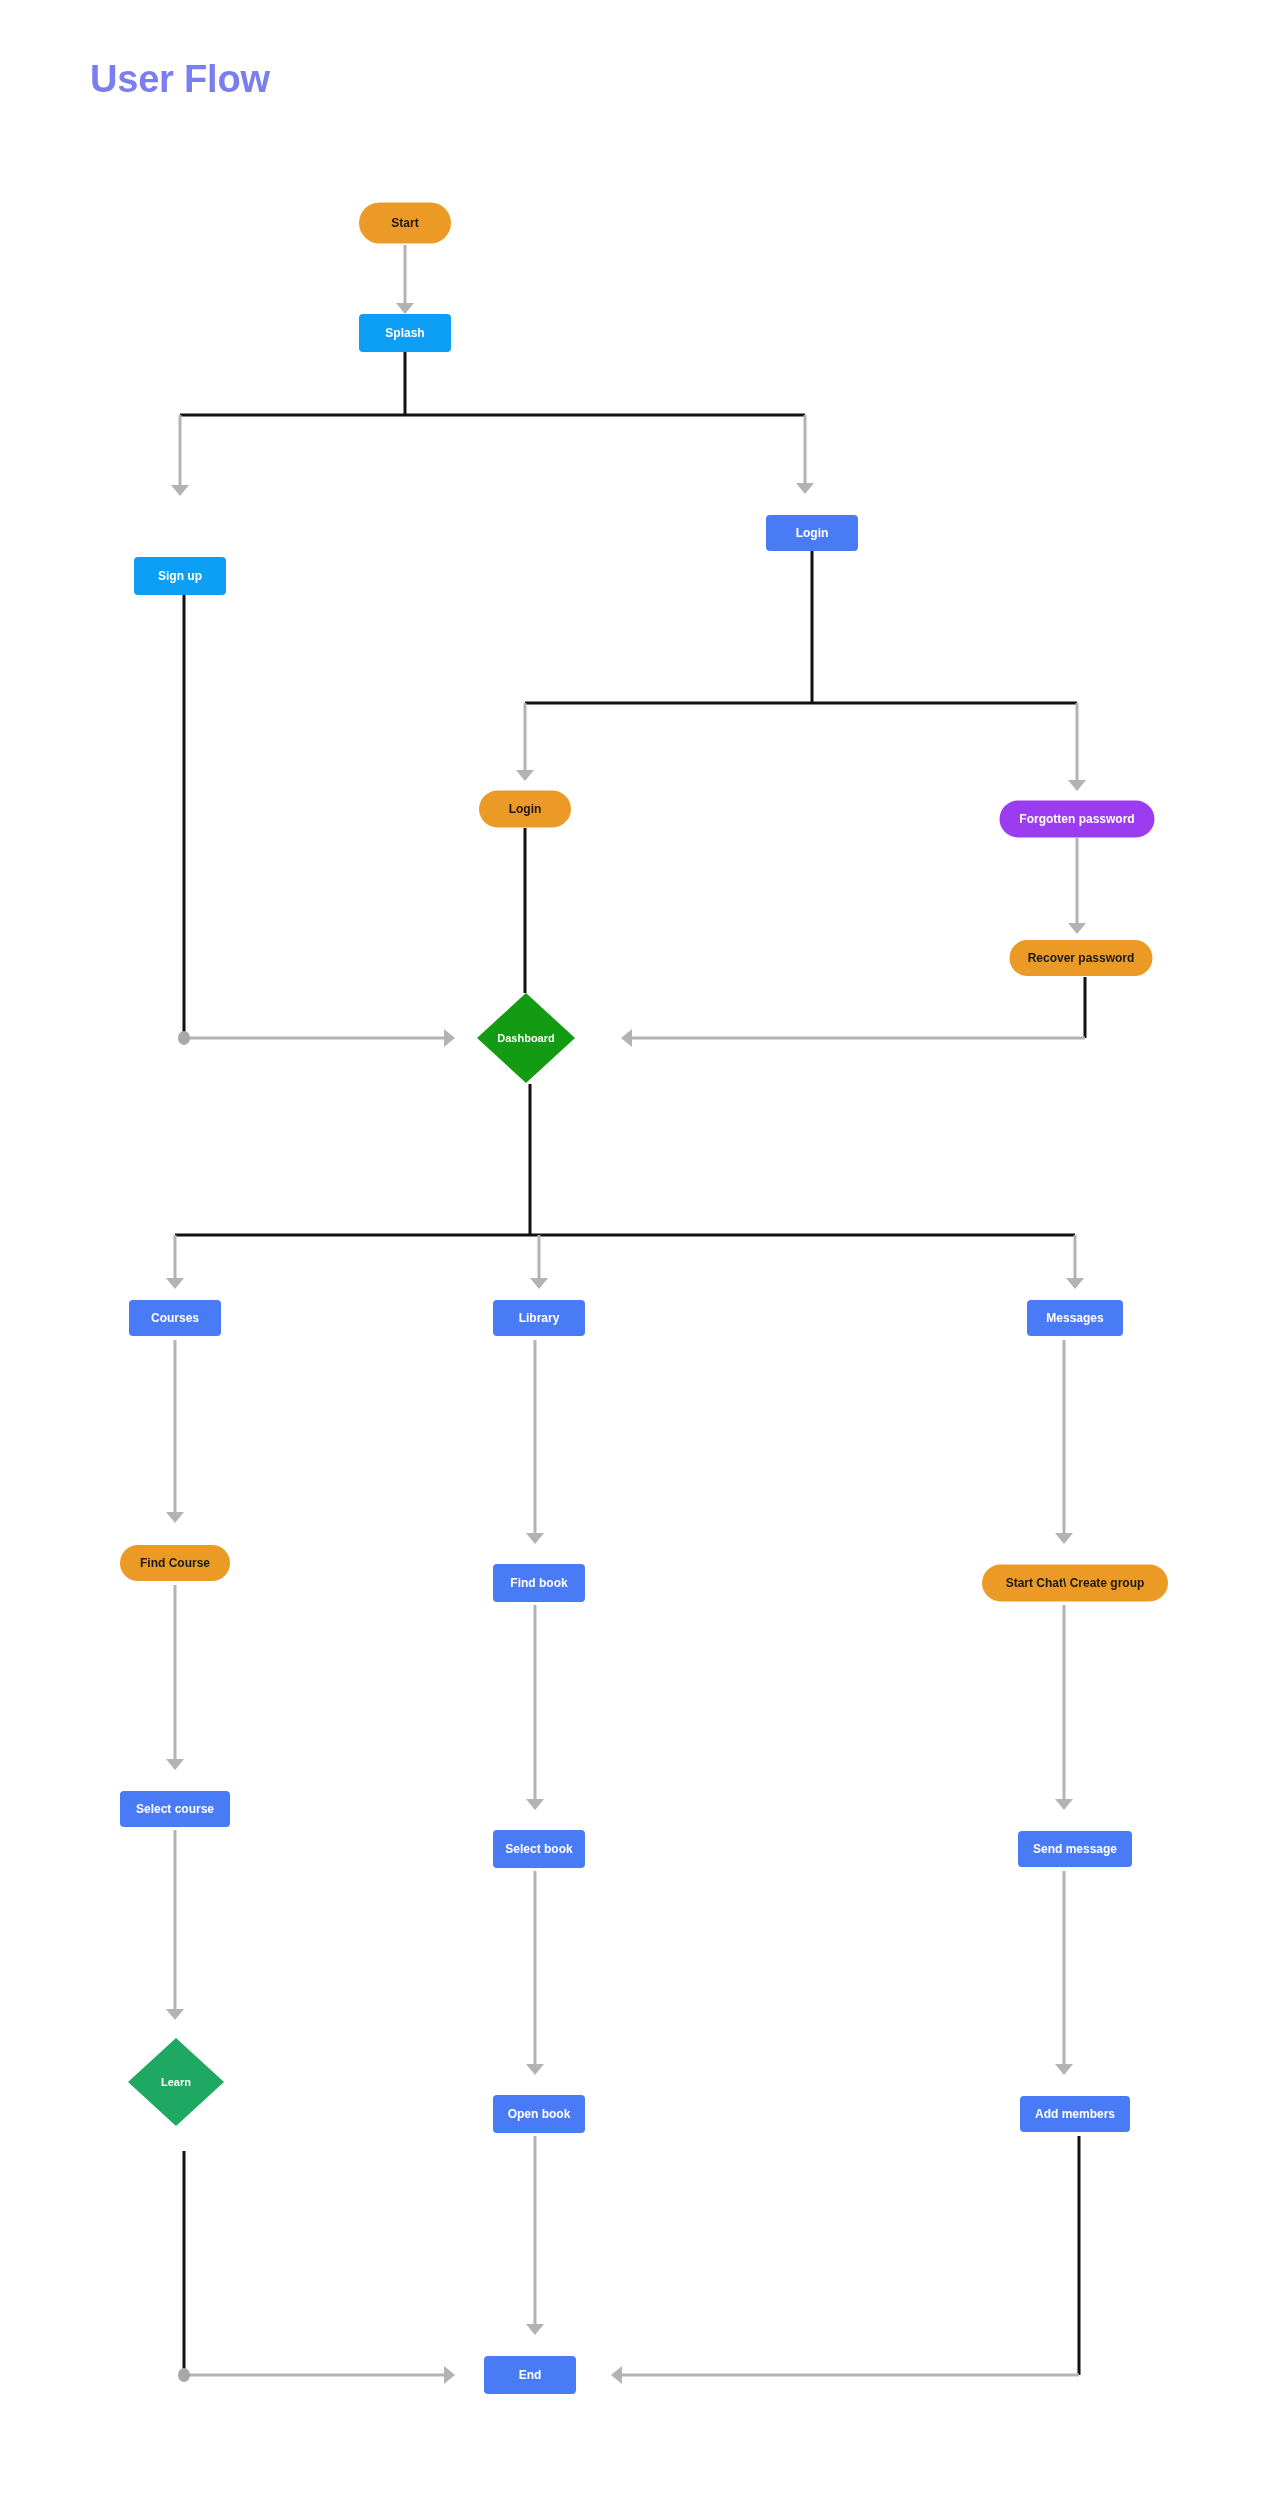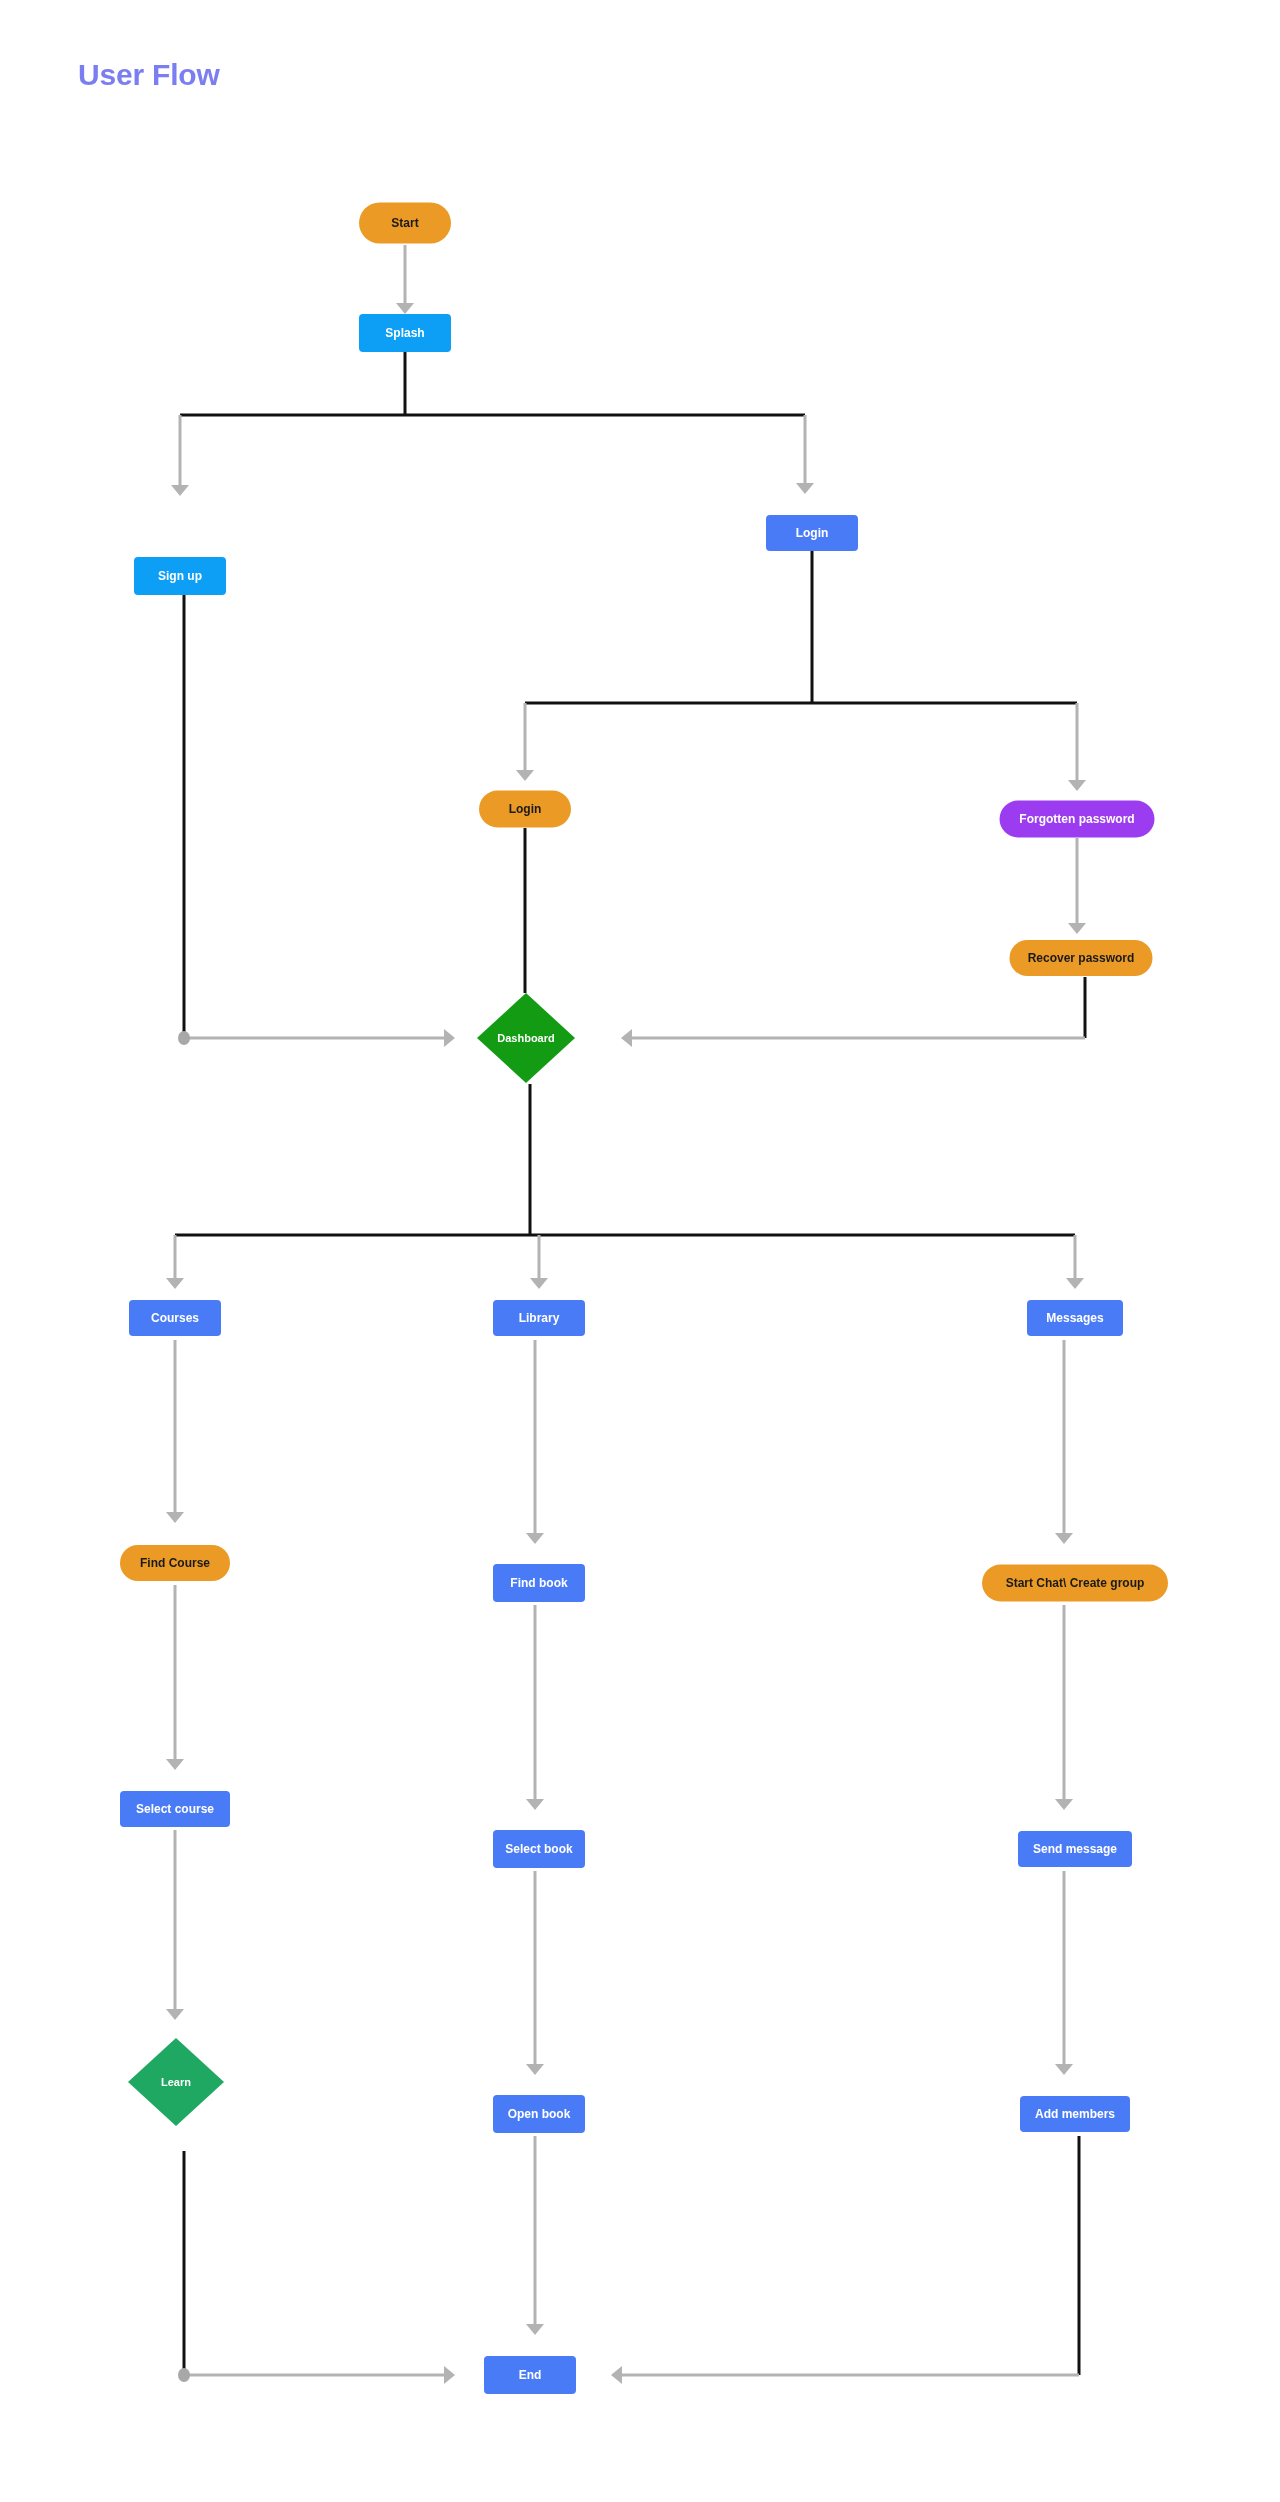--- a/index.html
+++ b/index.html
@@ -1,21 +1,21 @@
 <!DOCTYPE html>
 <html><head>
 <meta charset="utf-8">
 <style>
   html,body{margin:0;padding:0;background:#ffffff;}
   body{width:1280px;height:2502px;position:relative;font-family:"Liberation Sans",sans-serif;overflow:hidden;}
   #canvas{position:absolute;inset:0;width:1280px;height:1899px;}
   .title{
-    position:absolute;left:78px;top:58px;
+    position:absolute;left:90px;top:58px;
     font-family:"Liberation Sans",sans-serif;
-    font-size:30px;font-weight:bold;color:#7b7ef0;letter-spacing:-0.2px;
+    font-size:38px;font-weight:bold;color:#7b7ef0;letter-spacing:-0.2px;
     white-space:nowrap;
   }
   svg{position:absolute;left:0;top:0;}
   .node-label{
     font-family:"Liberation Sans",sans-serif;
     font-weight:bold;
     text-anchor:middle;
     dominant-baseline:middle;
     pointer-events:none;
   }

